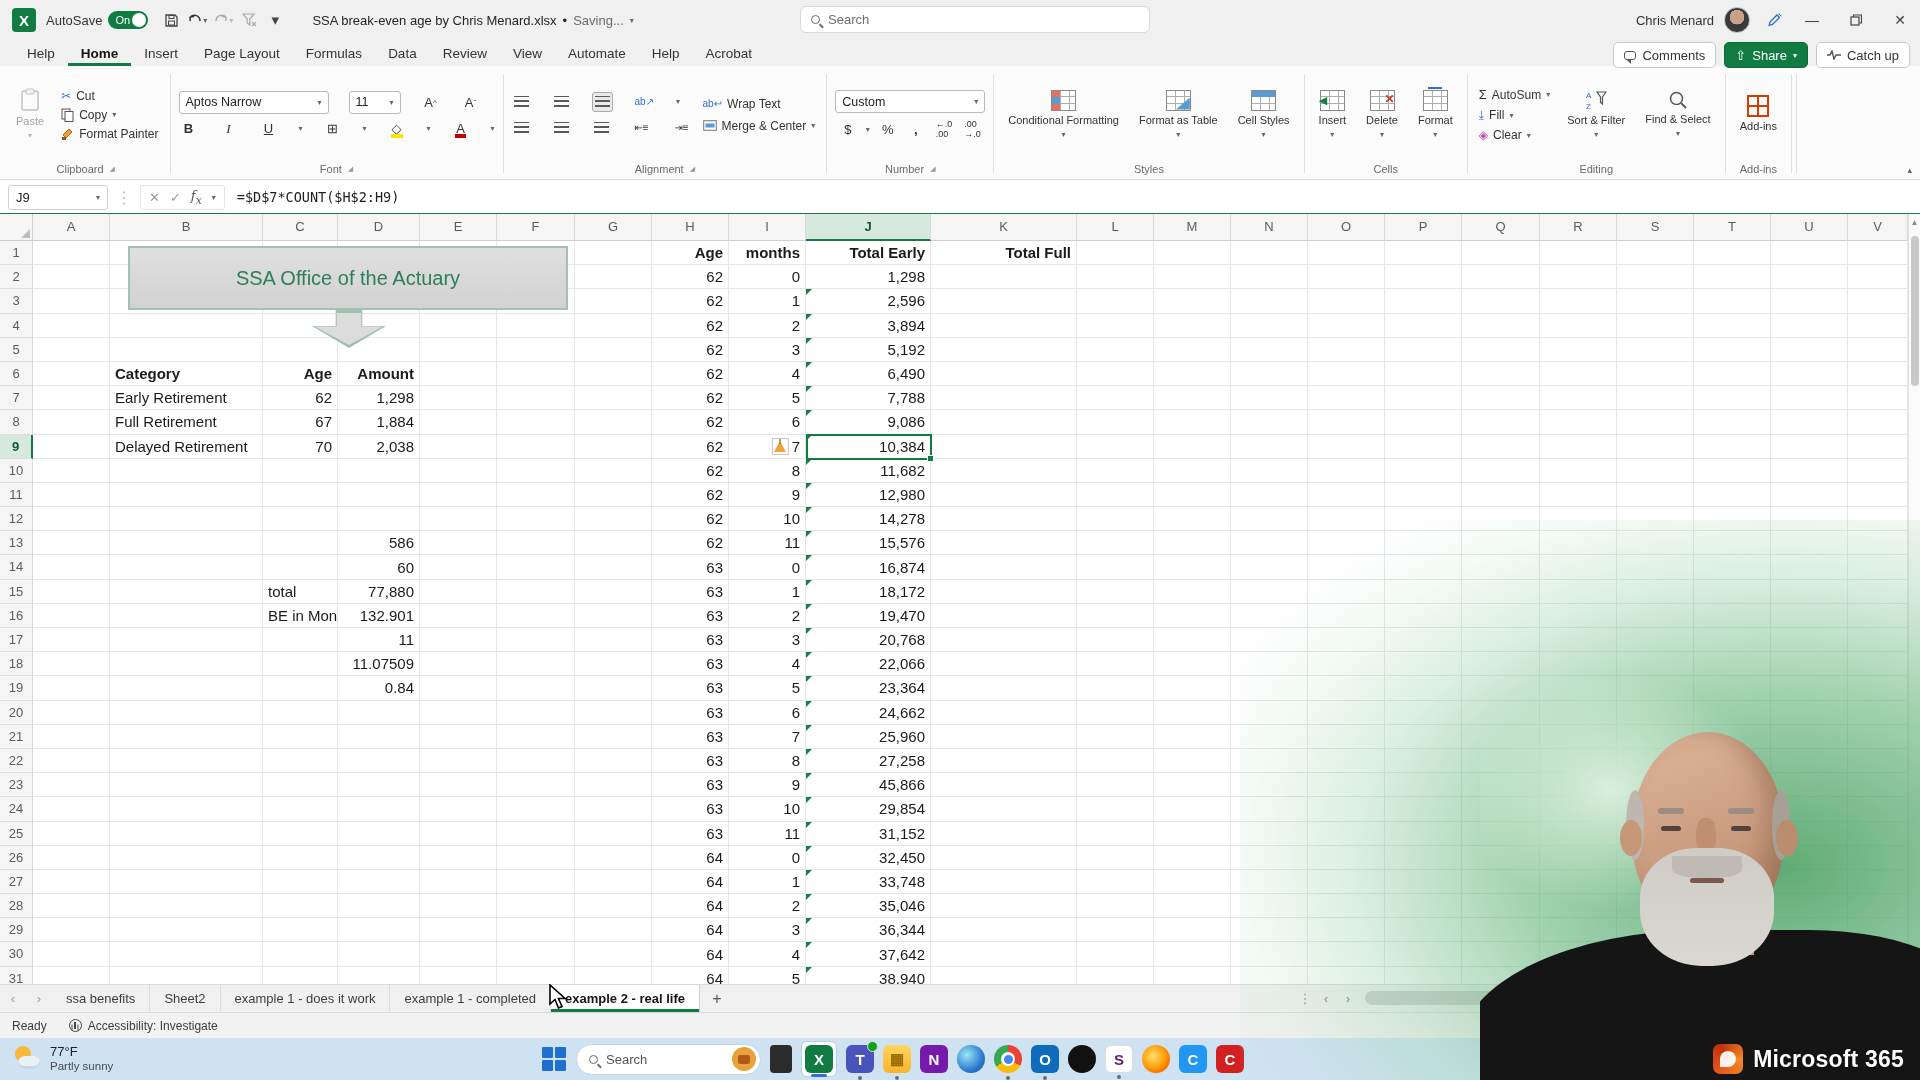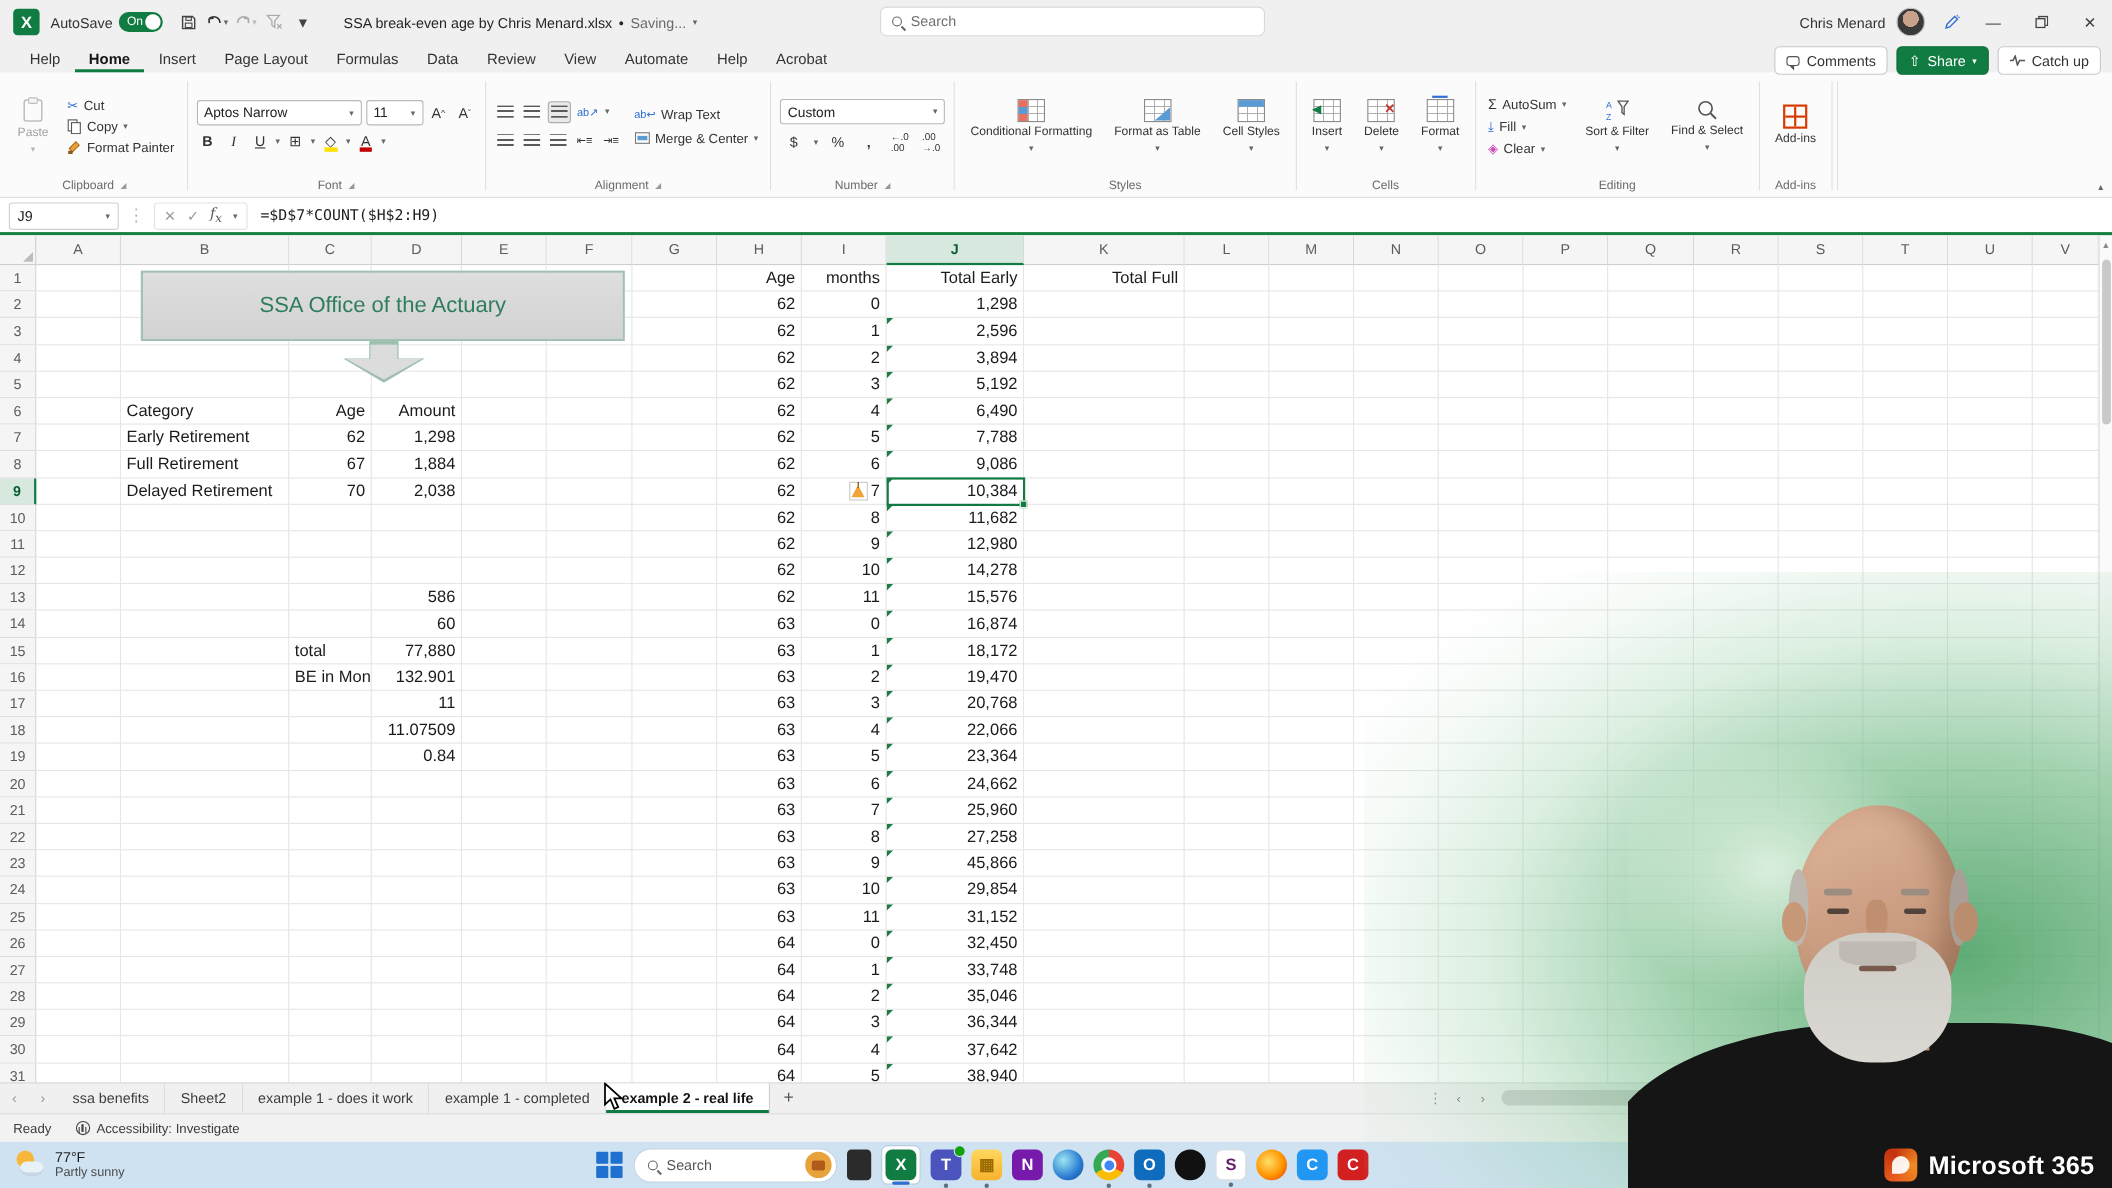--- a/index.html
+++ b/index.html
@@ -37,21 +37,21 @@
   .glabel{height:20px;font-size:11px;color:#6a6a6a;text-align:center;display:flex;align-items:center;justify-content:center;gap:6px;}
   .launcher{color:#9a9a9a;font-size:7px;}
   .vsep{width:1px;background:#E0E0E0;margin:4px 2px 6px 2px;}
   .bigbtn{display:flex;flex-direction:column;align-items:center;justify-content:center;gap:3px;padding:2px 6px;font-size:11px;color:#333;text-align:center;line-height:1.2;border-radius:4px;}
   .bigbtn .chev{font-size:8px;color:#666;}
   .disabled{opacity:.45;}
   .smbtn{display:flex;align-items:center;gap:5px;font-size:12px;color:#333;padding:1px 3px;white-space:nowrap;}
   .chev{font-size:8px;color:#666;}
   .colstack{display:flex;flex-direction:column;gap:3px;justify-content:center;}
   .selbox-dd{height:23px;border:1px solid #B9B9B9;border-radius:3px;background:#fff;display:flex;align-items:center;justify-content:space-between;padding:0 6px;font-size:12.5px;color:#222;}
-  .fontrow{display:flex;gap:4px;align-items:center;}
+  .fontrow{display:flex;gap:20px;align-items:center;}
   .fbtn{min-width:20px;height:20px;display:flex;align-items:center;justify-content:center;font-size:13px;color:#333;padding:0 2px;border-radius:3px;}
   .fbtn.boxed{border:1px solid #ABABAB;background:#E9E9E9;}
   .ubar{display:inline-block;position:relative;}
   .ubar::after{content:'';position:absolute;left:-1px;right:-1px;bottom:-2px;height:4px;background:var(--bar,#FFE000);}
   .albars{width:15px;height:11px;background:repeating-linear-gradient(0deg,#5a5a5a 0 2px,transparent 2px 5px);}
   .tblic{width:25px;height:21px;border:1px solid #8a8a8a;position:relative;background:
       repeating-linear-gradient(0deg,transparent 0 6px,#ADADAD 6px 7px),
       repeating-linear-gradient(90deg,transparent 0 8px,#ADADAD 8px 9px),#fff;}
   .tblic.cf::after{content:'';position:absolute;left:0;top:0;width:8px;height:100%;background:linear-gradient(#E8705F 0 33%,#5B9BD5 33% 66%,#E8705F 66%);}
   .tblic.fat::after{content:'';position:absolute;right:0;bottom:0;width:14px;height:12px;background:#5B9BD5;clip-path:polygon(100% 0,0 100%,100% 100%);}
@@ -62,39 +62,39 @@
   .addin-ic{width:22px;height:22px;border:2px solid #D83B01;position:relative;}
   .addin-ic::before{content:'';position:absolute;left:8px;top:0;bottom:0;width:2px;background:#D83B01;}
   .addin-ic::after{content:'';position:absolute;top:8px;left:0;right:0;height:2px;background:#D83B01;}
   .copilot-ic{width:22px;height:22px;border-radius:50%;background:conic-gradient(#2AA86A,#7FD3A8,#1C7E4E,#2AA86A);position:relative;}
   .copilot-ic::after{content:'';position:absolute;inset:5px;border-radius:50%;background:#FBFBFB;transform:skewX(-12deg);}
   .pdf-ic{width:18px;height:22px;border:1.5px solid #4472C4;border-radius:2px;position:relative;background:#fff;}
   .pdf-ic::after{content:'';position:absolute;right:-5px;bottom:-3px;width:10px;height:8px;border:1.5px solid #4472C4;border-radius:50% / 60%;background:#fff;}
   .analyze-ic{width:22px;height:20px;border:1px solid #777;position:relative;background:linear-gradient(0deg,#5B9BD5 0 0) 3px 9px/3px 8px no-repeat,linear-gradient(0deg,#ED7D31 0 0) 9px 5px/3px 12px no-repeat,linear-gradient(0deg,#5B9BD5 0 0) 15px 12px/3px 5px no-repeat,#fff;}
   .rib-collapse{position:absolute;right:8px;bottom:4px;color:#666;font-size:9px;}
   
-  #fbar{position:absolute;left:0;top:181px;width:1920px;height:33px;background:#fff;border-bottom:3px solid #15803d;display:flex;align-items:center;}
+  #fbar{position:absolute;left:0;top:181px;width:1920px;height:33px;background:#fff;border-bottom:1px solid #15803d;display:flex;align-items:center;}
   .namebox{width:100px;height:25px;margin-left:8px;border:1px solid #D0D0D0;border-radius:3px;display:flex;align-items:center;justify-content:space-between;padding:0 7px;font-size:13px;color:#222;}
   .fbtns{display:flex;gap:10px;align-items:center;color:#9a9a9a;font-size:13px;border:1px solid #E3E3E3;border-radius:3px;height:25px;padding:0 8px;}
   .fx{font-style:italic;font-family:"DejaVu Serif",serif;color:#555;}
   .formula{margin-left:12px;font-family:"DejaVu Sans Mono",monospace;font-size:13.5px;color:#1d1d1d;}
   
   #grid{position:absolute;left:0;top:214px;width:1908px;height:770px;overflow:hidden;background:#fff;}
   .grow{display:flex;}
   .grow.ghead{height:27px;}
   .grow:not(.ghead){height:24.2px;}
   .gcorner{width:33px;flex:none;background:#F5F5F5;border-right:1px solid #CFCFCF;border-bottom:1px solid #CFCFCF;position:relative;}
   .gcorner::after{content:'';position:absolute;right:2px;bottom:2px;border-left:9px solid transparent;border-bottom:9px solid #BDBDBD;}
   .gh{flex:none;background:#F5F5F5;border-right:1px solid #D9D9D9;border-bottom:1px solid #CFCFCF;text-align:center;font-size:13px;color:#5c5c5c;line-height:26px;}
   .gh.ghsel{background:#D7E8DE;border-bottom:2px solid #107C41;line-height:25px;color:#0B5C35;font-weight:700;}
   .rh{width:33px;flex:none;background:#F5F5F5;border-right:1px solid #D9D9D9;border-bottom:1px solid #DDDDDD;text-align:center;font-size:13px;color:#5c5c5c;line-height:24px;}
   .rh.rhsel{background:#D7E8DE;border-right:2px solid #107C41;color:#0B5C35;font-weight:700;}
   .cell{flex:none;border-right:1px solid #E5E5E5;border-bottom:1px solid #E5E5E5;font-size:15px;line-height:23px;padding:0 5px;white-space:nowrap;overflow:hidden;position:relative;color:#1b1b1b;display:flex;align-items:center;}
   .cell.ar{justify-content:flex-end;}
-  .cell.b{font-weight:400;}
+  .cell.b{font-weight:700;}
   .gtri::before{content:'';position:absolute;top:0;left:0;border-top:6px solid #1E7A46;border-right:6px solid transparent;}
   .warnbox{width:17px;height:17px;border:1px solid #C9C9C9;background:#fff;display:inline-flex;align-items:center;justify-content:center;margin-right:3px;position:relative;flex:none;}
   .warntri{width:0;height:0;border-left:6px solid transparent;border-right:6px solid transparent;border-bottom:11px solid #F2A33A;}
   .warnex{position:absolute;left:0;right:0;bottom:1px;text-align:center;font-size:8px;font-weight:700;color:#6b4a00;}
   .txtbox{position:absolute;left:128px;top:32px;width:440px;height:64px;background:linear-gradient(#DFDFDF,#D2D2D2);border:2px solid #A3C1B2;display:flex;align-items:center;justify-content:center;font-size:20px;color:#2E7D5C;}
   .arrow-o{position:absolute;left:312px;top:96px;width:74px;height:38px;background:#9FBFAF;clip-path:polygon(32% 0,68% 0,68% 42%,100% 42%,50% 100%,0 42%,32% 42%);}
   .arrow-i{position:absolute;inset:3px;background:#DCDCDC;clip-path:polygon(32% 0,68% 0,68% 42%,100% 42%,50% 100%,0 42%,32% 42%);}
   .cell-link{position:absolute;left:40px;top:269px;height:24px;line-height:24px;font-size:15px;color:#954F72;text-decoration:underline;cursor:pointer;}
   .selbox{position:absolute;left:806px;top:220px;width:126px;height:26px;border:2px solid #107C41;pointer-events:none;}
   .selhandle{position:absolute;right:-4px;bottom:-4px;width:7px;height:7px;background:#107C41;border:1px solid #fff;}

